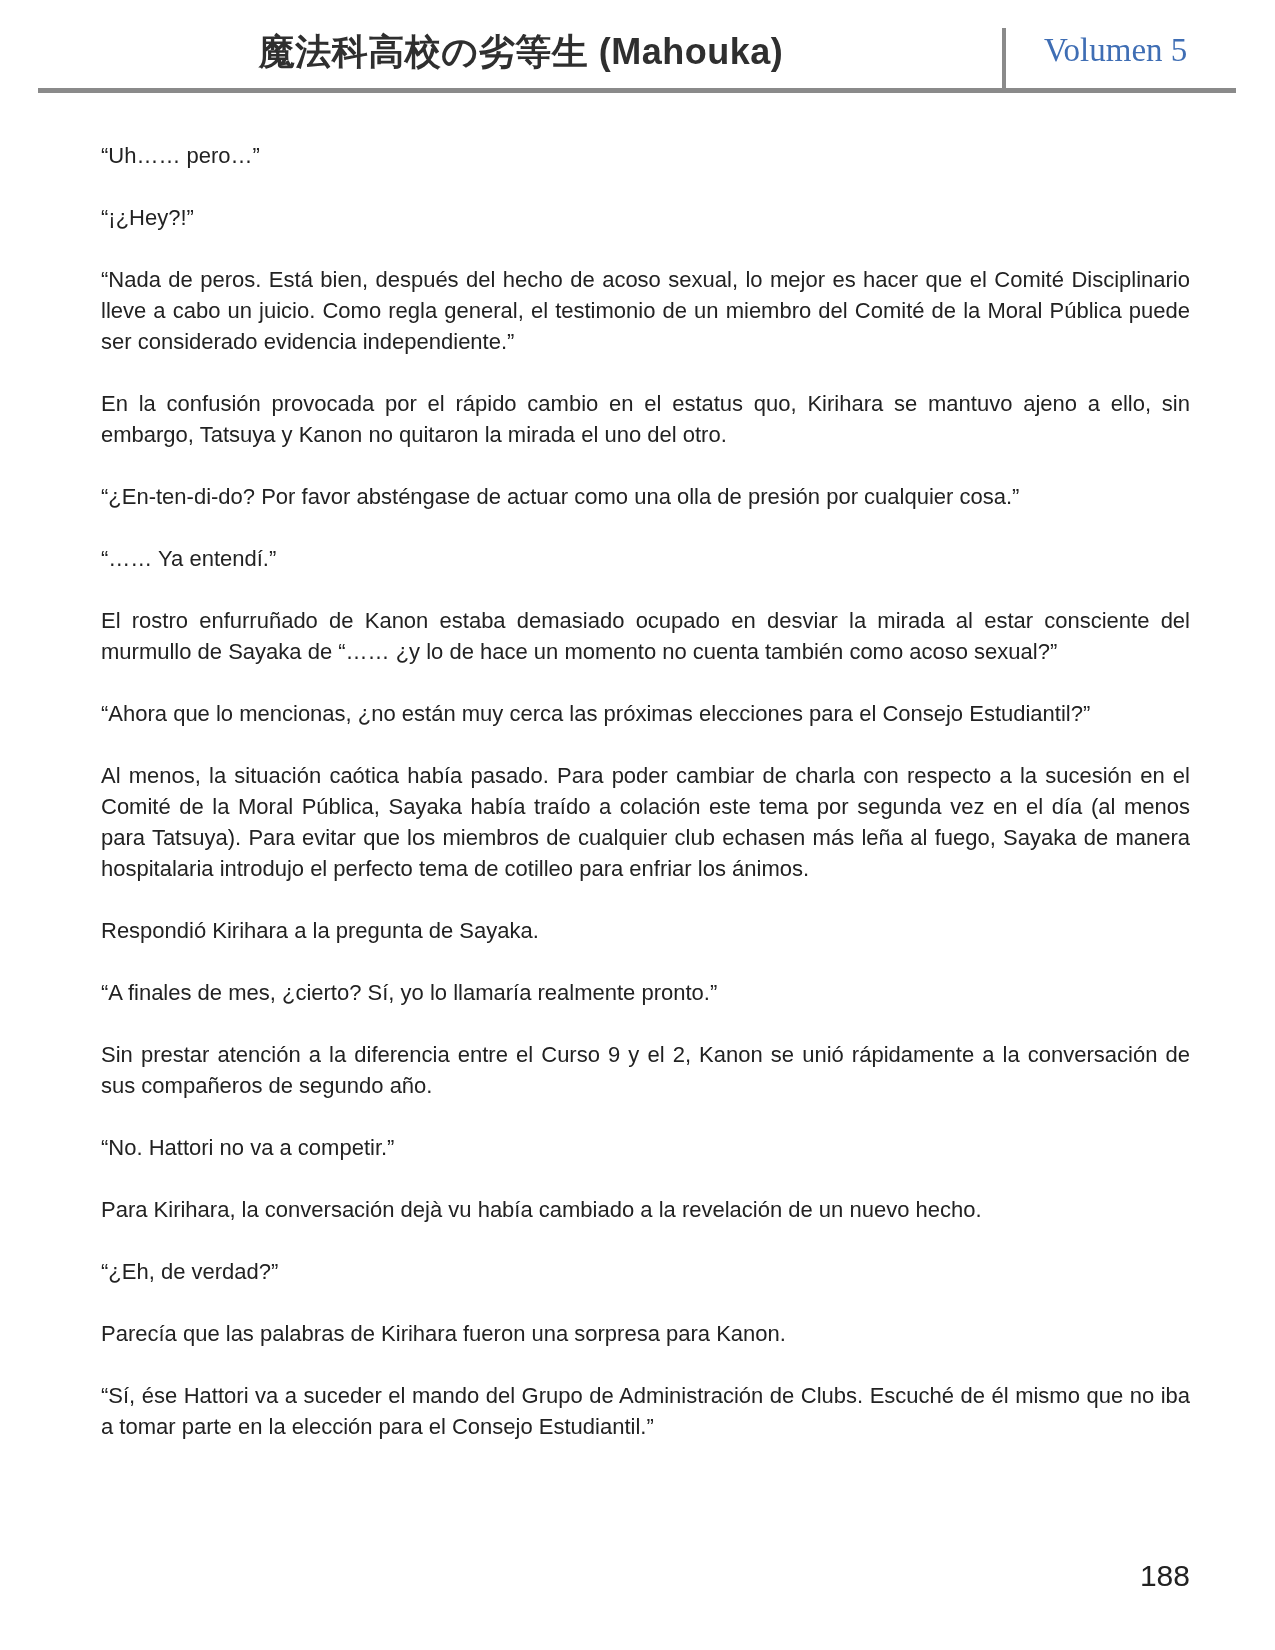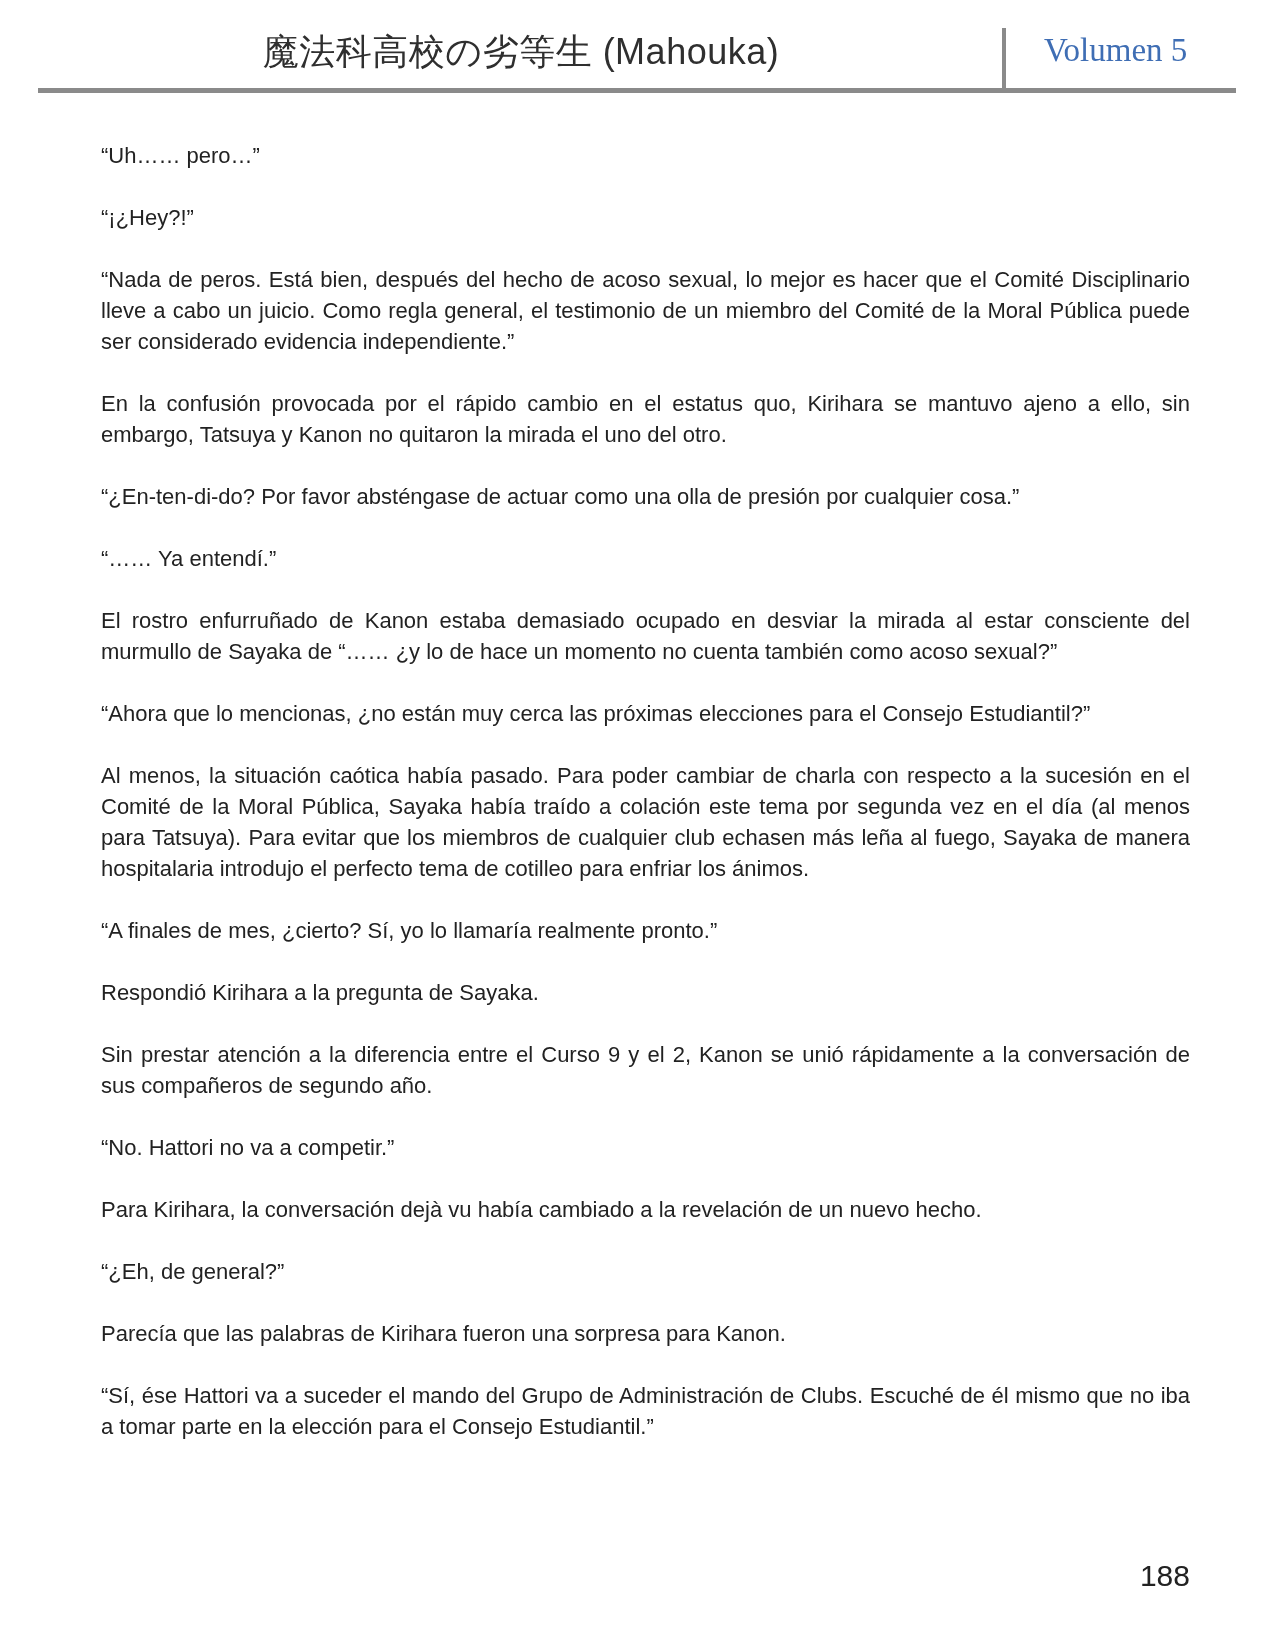--- a/index.html
+++ b/index.html
@@ -18,21 +18,21 @@
     overflow: hidden;
     font-family: "Liberation Sans", sans-serif;
   }
   .header-title {
     position: absolute;
     left: 40px;
     top: 28px;
     width: 962px;
     text-align: center;
     font-size: 36px;
-    font-weight: normal;
+    font-weight: bold;
     color: var(--title-color, #2f2f2f);
     white-space: nowrap;
     letter-spacing: 0.5px;
   }
   .header-divider {
     position: absolute;
     left: 1002px;
     top: 28px;
     width: 4px;
     height: 62px;
@@ -94,25 +94,25 @@
   <div class="content">
     <p>“Uh…… pero…”</p>
     <p>“¡¿Hey?!”</p>
     <p>“Nada de peros. Está bien, después del hecho de acoso sexual, lo mejor es hacer que el Comité Disciplinario lleve a cabo un juicio. Como regla general, el testimonio de un miembro del Comité de la Moral Pública puede ser considerado evidencia independiente.”</p>
     <p>En la confusión provocada por el rápido cambio en el estatus quo, Kirihara se mantuvo ajeno a ello, sin embargo, Tatsuya y Kanon no quitaron la mirada el uno del otro.</p>
     <p>“¿En-ten-di-do? Por favor absténgase de actuar como una olla de presión por cualquier cosa.”</p>
     <p>“…… Ya entendí.”</p>
     <p>El rostro enfurruñado de Kanon estaba demasiado ocupado en desviar la mirada al estar consciente del murmullo de Sayaka de “…… ¿y lo de hace un momento no cuenta también como acoso sexual?”</p>
     <p>“Ahora que lo mencionas, ¿no están muy cerca las próximas elecciones para el Consejo Estudiantil?”</p>
     <p>Al menos, la situación caótica había pasado. Para poder cambiar de charla con respecto a la sucesión en el Comité de la Moral Pública, Sayaka había traído a colación este tema por segunda vez en el día (al menos para Tatsuya). Para evitar que los miembros de cualquier club echasen más leña al fuego, Sayaka de manera hospitalaria introdujo el perfecto tema de cotilleo para enfriar los ánimos.</p>
+    <p>Respondió Kirihara a la pregunta de Sayaka.</p>
     <p>“A finales de mes, ¿cierto? Sí, yo lo llamaría realmente pronto.”</p>
-    <p>Respondió Kirihara a la pregunta de Sayaka.</p>
     <p>Sin prestar atención a la diferencia entre el Curso 9 y el 2, Kanon se unió rápidamente a la conversación de sus compañeros de segundo año.</p>
     <p>“No. Hattori no va a competir.”</p>
     <p>Para Kirihara, la conversación dejà vu había cambiado a la revelación de un nuevo hecho.</p>
-    <p>“¿Eh, de general?”</p>
+    <p>“¿Eh, de verdad?”</p>
     <p>Parecía que las palabras de Kirihara fueron una sorpresa para Kanon.</p>
     <p>“Sí, ése Hattori va a suceder el mando del Grupo de Administración de Clubs. Escuché de él mismo que no iba a tomar parte en la elección para el Consejo Estudiantil.”</p>
   </div>
 
   <div class="page-number">188</div>
 
 </div>
 
 </body></html>

